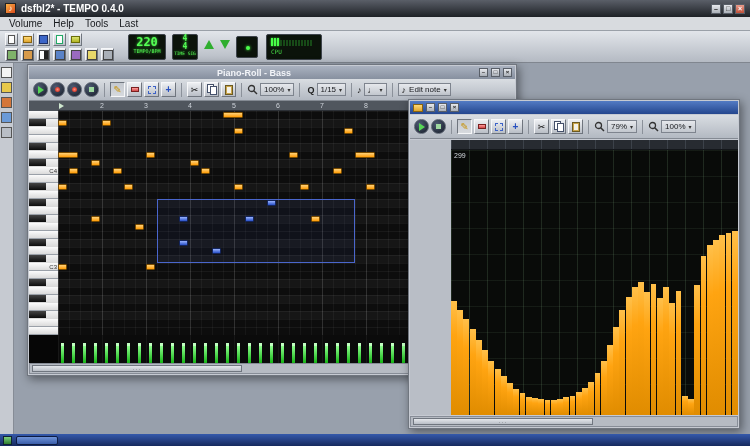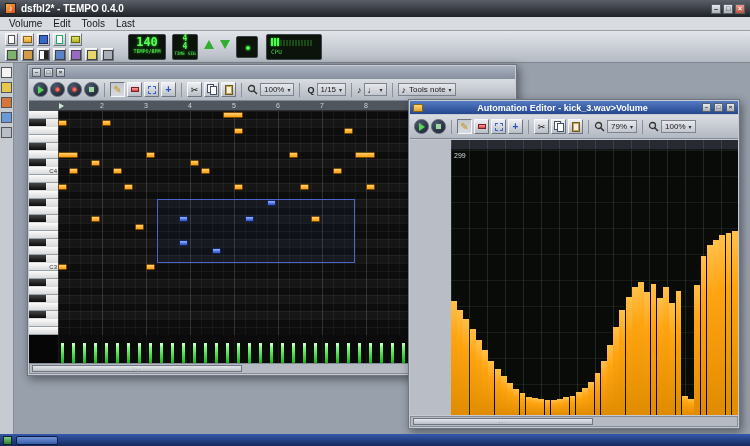--- a/index.html
+++ b/index.html
@@ -166,21 +166,21 @@
     <span>dsfbl2* - TEMPO 0.4.0</span>
     <span class="win-btns">
       <span class="wbtn">–</span>
       <span class="wbtn">□</span>
       <span class="wbtn close">×</span>
     </span>
   </div>
 
   <div id="menubar">
       <span class="menu-item">Volume</span>
-      <span class="menu-item">Edit</span>
+      <span class="menu-item">Help</span>
       <span class="menu-item">Tools</span>
       <span class="menu-item">Last</span>
     </div>
 
   <div id="main-toolbar">
     <div class="tb-row" style="left:5px;top:2px;">
       <button class="btn3d">
           <span class="mini sh-doc"></span>
         </button>
       <button class="btn3d">
@@ -214,21 +214,21 @@
         </button>
       <button class="btn3d">
           <span class="mini sh-tile" style="background:#e8d86a;"></span>
         </button>
       <button class="btn3d">
           <span class="mini sh-tile" style="background:#aab0b8;"></span>
         </button>
     </div>
 
     <div id="lcd-tempo" class="lcd">
-      <div class="val">140</div>
+      <div class="val">220</div>
       <div class="lab">TEMPO/BPM</div>
     </div>
     <div id="lcd-timesig" class="lcd">
       <div class="val">4</div>
       <div class="val">4</div>
       <div class="lab">TIME SIG</div>
     </div>
     <span id="master-vol" class="knob-tri"></span>
     <span id="master-pitch" class="knob-tri"></span>
     <div id="mini-display">
@@ -259,20 +259,21 @@
     <div id="sidebar">
       <span class="side-ic" style="background:#f4f4f4;"></span>
       <span class="side-ic" style="background:#e8c84a;"></span>
       <span class="side-ic" style="background:#d4763a;"></span>
       <span class="side-ic" style="background:#6a9ad8;"></span>
       <span class="side-ic" style="background:#b9bec6;"></span>
     </div>
 
     <div id="piano-window" class="subwin">
       <div class="sub-title title-inactive">
+        <span class="t">Piano-Roll - Bass</span>
         <span class="wbtn">–</span>
         <span class="wbtn">□</span>
         <span class="wbtn">×</span>
       </div>
       <div id="pr-toolbar" class="sub-toolbar">
         <span class="rbtn">
             <span class="tri-green"></span>
           </span>
         <span class="rbtn">
             <span class="dot-red"></span>
@@ -328,21 +329,21 @@
           </span>
         <span class="sep"></span>
         <span class="noteglyph">♪</span>
         <span class="combo">
             <span class="noteglyph">♩</span>
             <span class="arr">▾</span>
           </span>
         <span class="sep"></span>
         <span class="combo">
             <span class="noteglyph">♪</span>
-            <span>Tools note</span>
+            <span>Edit note</span>
             <span class="arr">▾</span>
           </span>
       </div>
       <div id="pr-corner"></div>
       <div id="pr-timeline">
         <span id="pr-playhead"></span>
       <span class="tl-num" style="left: 42px;">2</span>
           <span class="tl-num" style="left: 86px;">3</span>
           <span class="tl-num" style="left: 130px;">4</span>
           <span class="tl-num" style="left: 174px;">5</span>
@@ -507,21 +508,20 @@
           <div class="vbar" style="left: 344px; height: 20px;"></div>
         </div>
       <div class="hscroll">
         <span class="hs-handle" style="left:2px;width:210px;">···</span>
       </div>
     </div>
 
     <div id="automation-window" class="subwin">
       <div class="sub-title title-active">
         <span class="folder-ic"></span>
-        <span class="t">Automation Editor - kick_3.wav&gt;Volume</span>
         <span class="wbtn">–</span>
         <span class="wbtn">□</span>
         <span class="wbtn">×</span>
       </div>
       <div id="ae-toolbar" class="sub-toolbar">
         <span class="rbtn">
             <span class="tri-green"></span>
           </span>
         <span class="rbtn">
             <span class="sq-green"></span>

